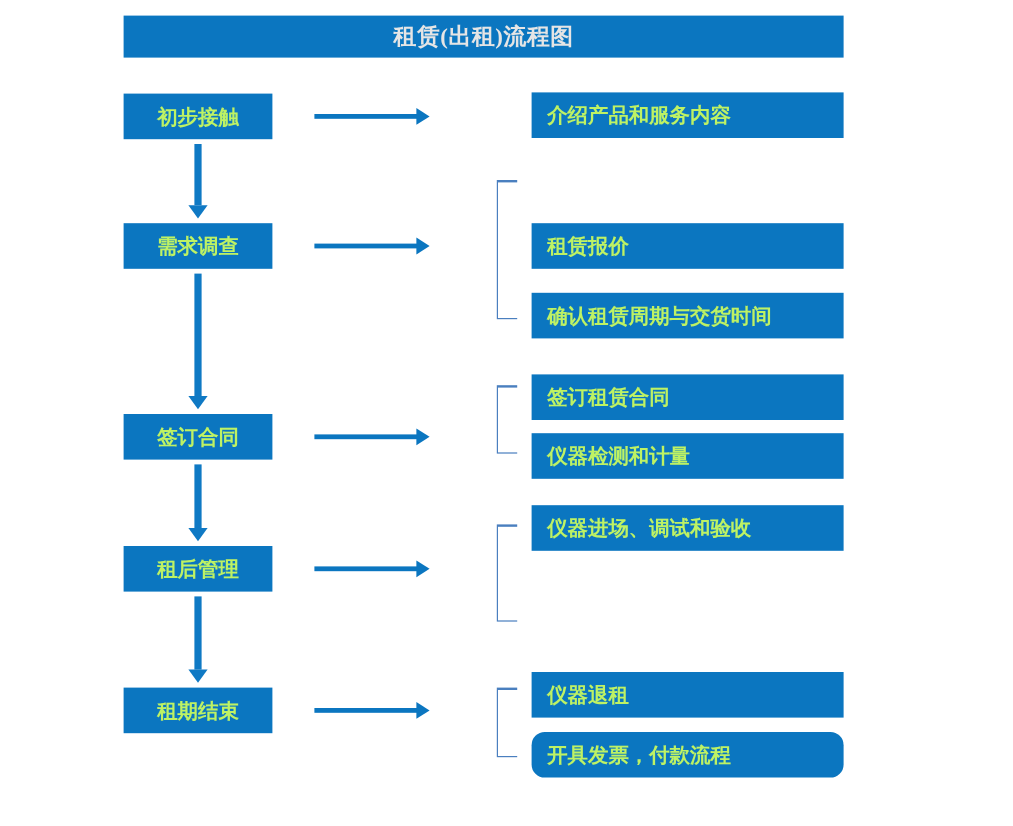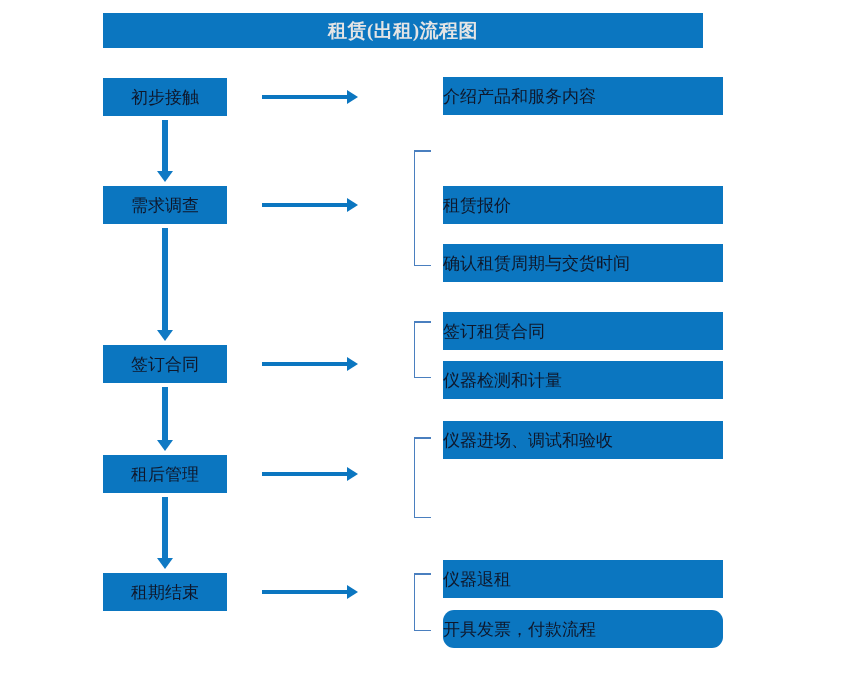--- a/index.html
+++ b/index.html
@@ -39,41 +39,42 @@
     font-size: 19px;
     font-weight: bold;
     letter-spacing: 0.5px;
     box-sizing: border-box;
   }
 
   
   .box {
     position: absolute;
     background: #0b76c0;
-    color: #0f172a;
+    color: #bef264;
     display: flex;
     align-items: center;
     box-sizing: border-box;
-    font-weight: normal;
+    font-weight: bold;
     white-space: nowrap;
   }
 
   .box.stage {
     left: 103px;
     width: 124px;
     height: 38px;
     justify-content: center;
     font-size: 17px;
   }
 
   .box.detail {
     left: 443px;
-    width: 280px;
+    width: 260px;
     height: 38px;
     justify-content: flex-start;
+    padding-left: 13px;
     font-size: 17px;
   }
 
   
   .arrow-h {
     position: absolute;
     height: 14px;
   }
   .arrow-h .shaft {
     position: absolute;

